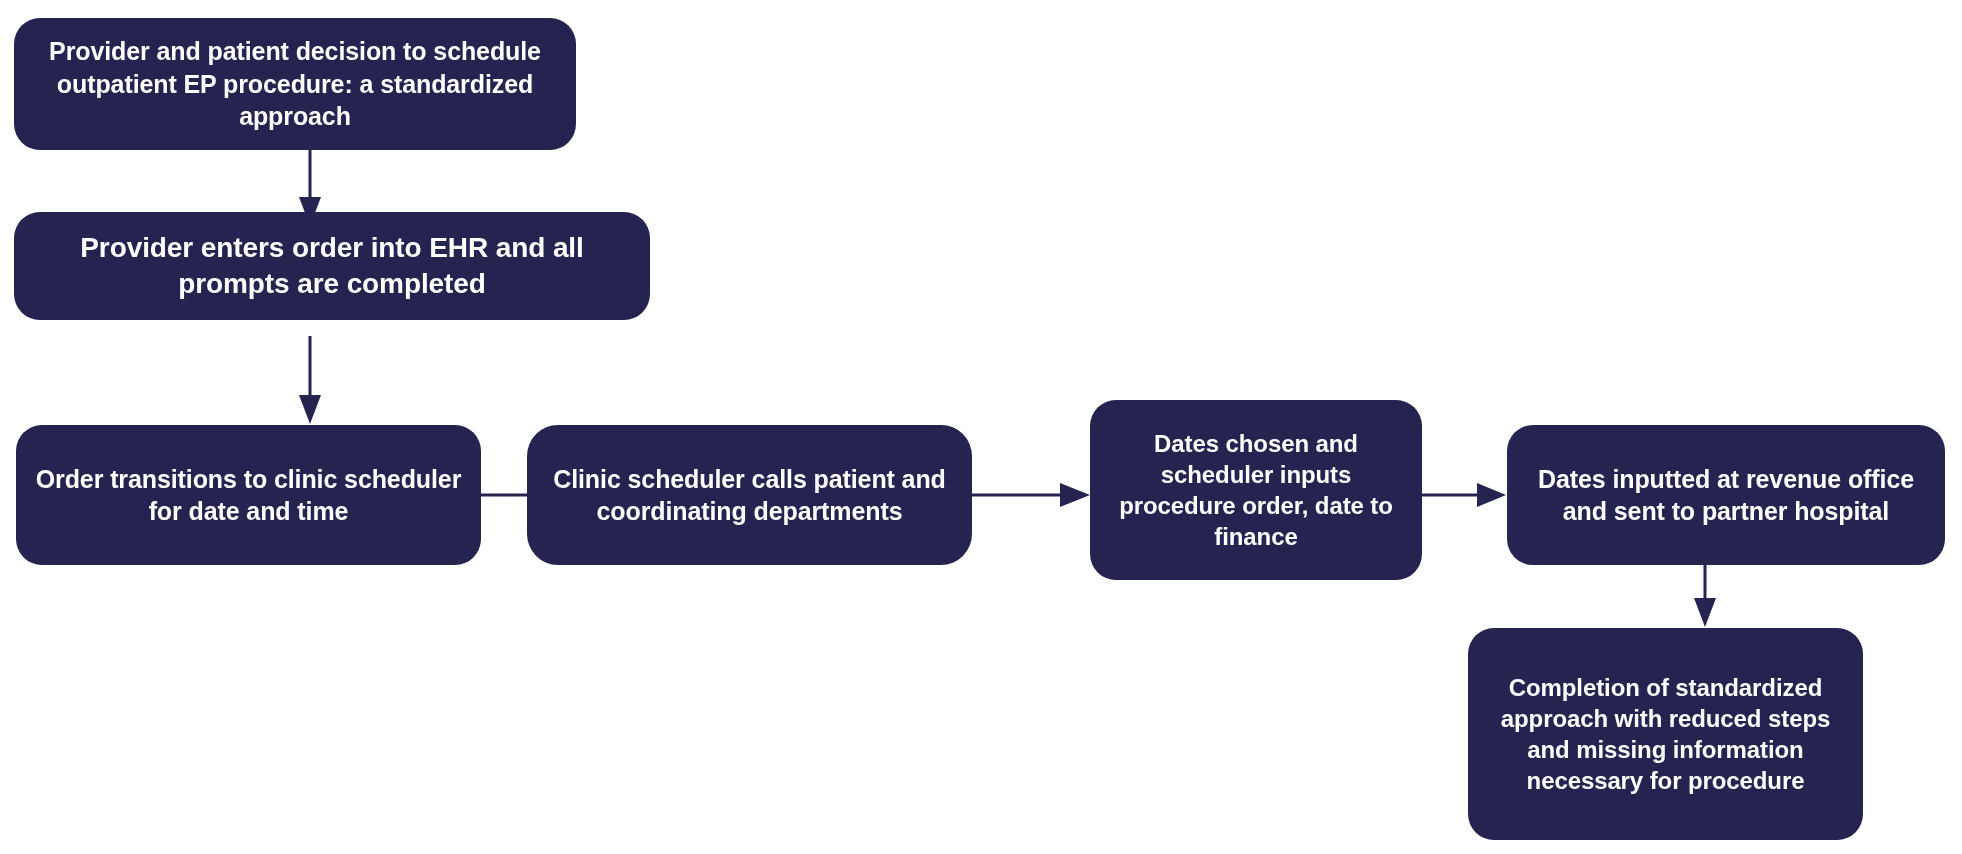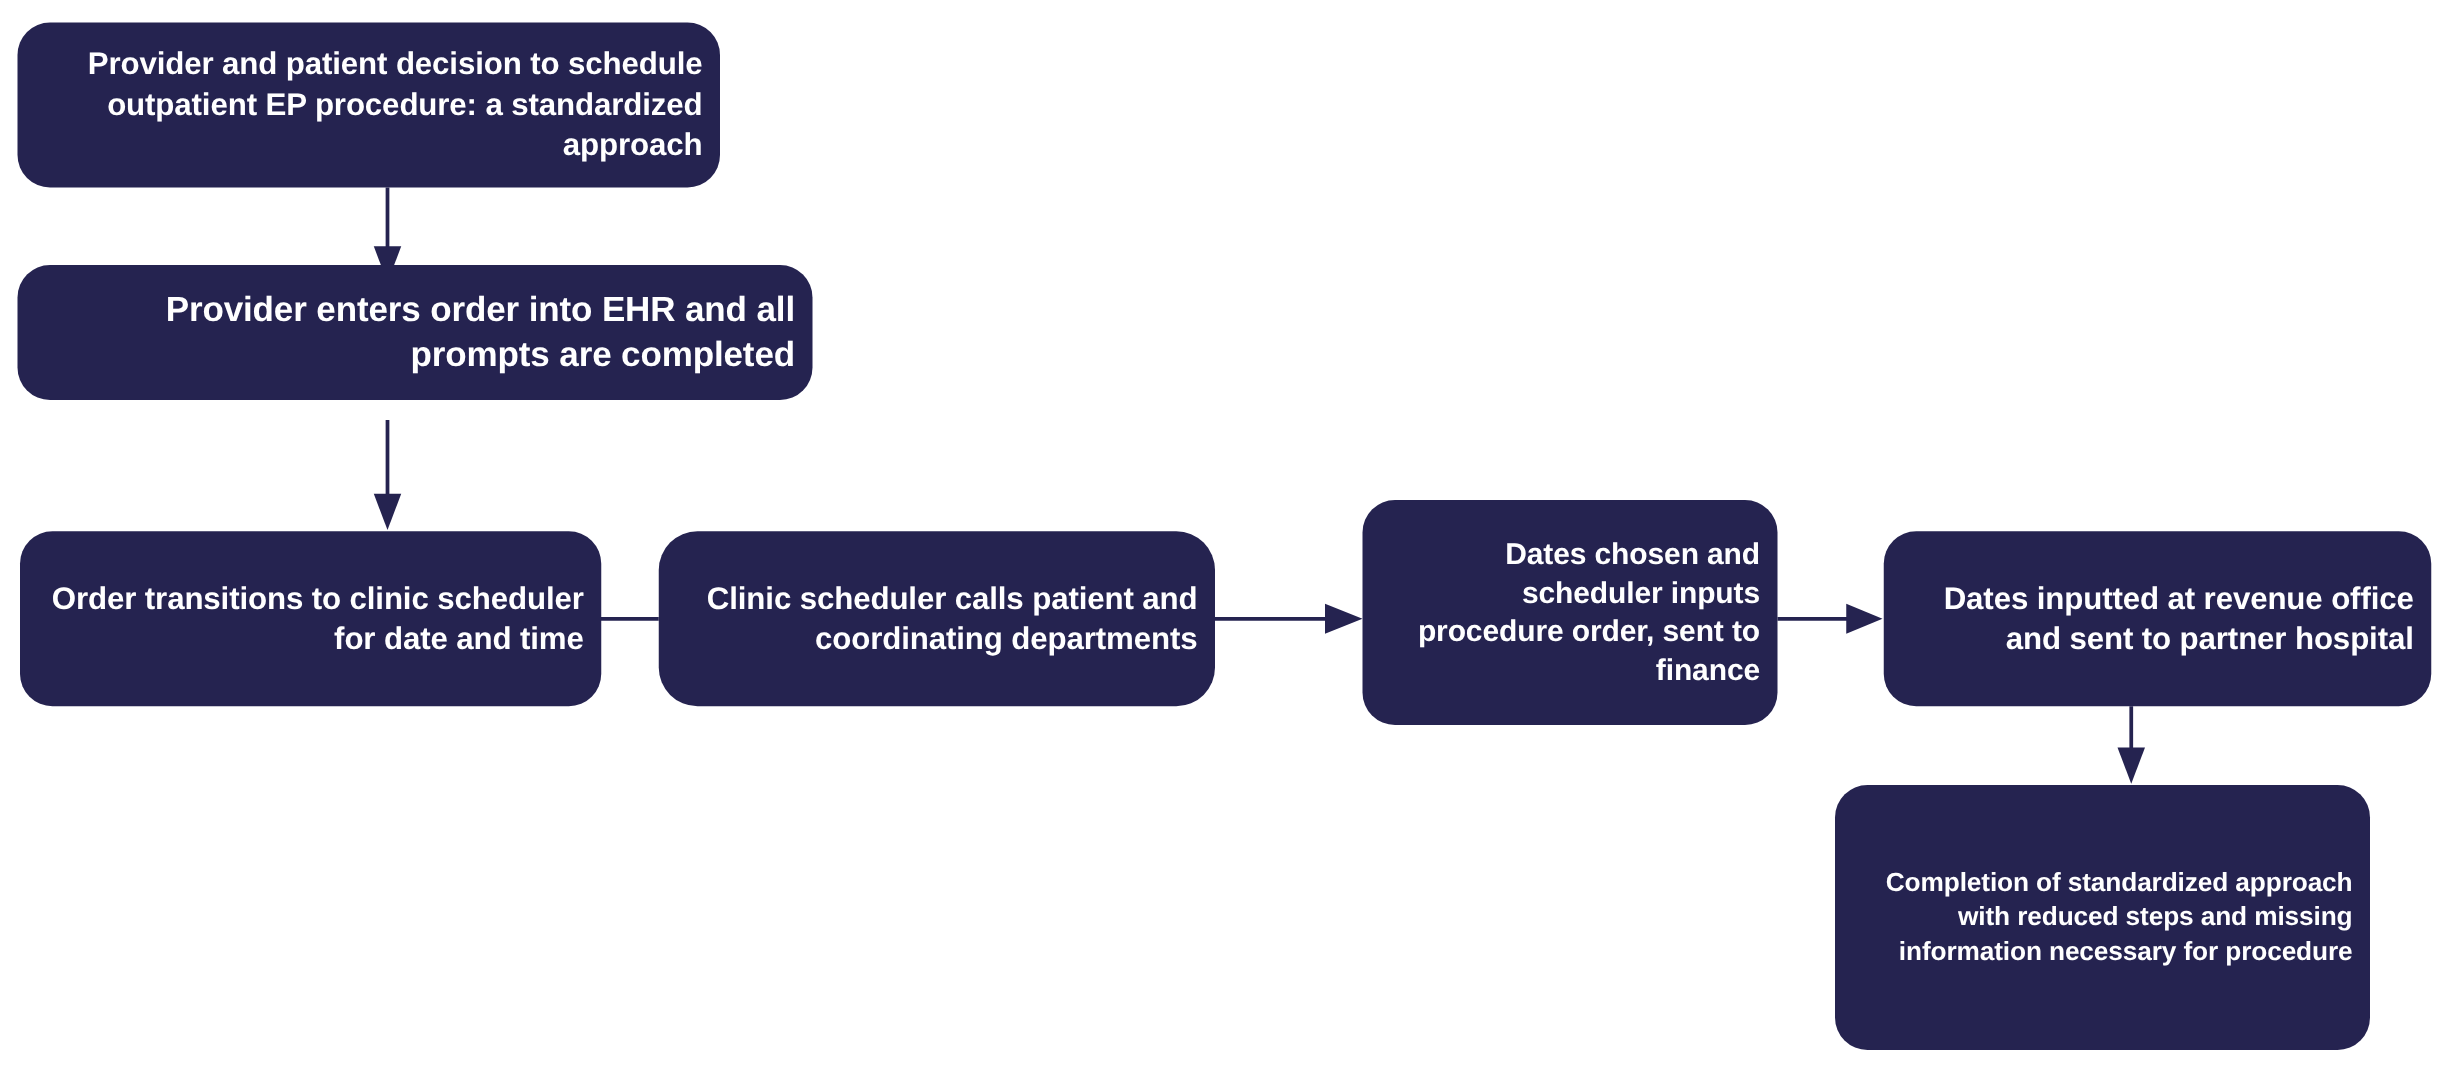--- a/index.html
+++ b/index.html
@@ -20,21 +20,21 @@
   }
   .node {
     position: absolute;
     box-sizing: border-box;
     background: #252350;
     color: #ffffff;
     border-radius: 26px;
     display: flex;
     align-items: center;
     justify-content: center;
-    text-align: right;
+    text-align: center;
     font-weight: bold;
     line-height: 1.30;
     letter-spacing: -0.1px;
     padding: 6px 14px;
     -webkit-font-smoothing: antialiased;
   }
   .node-text {
     display: block;
     width: 100%;
   }
@@ -56,21 +56,21 @@
     fill: #252350;
   }
 
   
   #n1 { left: 14px;   top: 18px;  width: 562px; height: 132px; font-size: 25px; }
   #n2 { left: 14px;   top: 212px; width: 636px; height: 108px; font-size: 28px; }
   #n3 { left: 16px;   top: 425px; width: 465px; height: 140px; font-size: 25px; }
   #n4 { left: 527px;  top: 425px; width: 445px; height: 140px; font-size: 25px; border-radius: 31px; }
   #n5 { left: 1090px; top: 400px; width: 332px; height: 180px; font-size: 24px; }
   #n6 { left: 1507px; top: 425px; width: 438px; height: 140px; font-size: 25px; }
-  #n7 { left: 1468px; top: 628px; width: 428px; height: 212px; font-size: 21px; }
+  #n7 { left: 1468px; top: 628px; width: 395px; height: 212px; font-size: 24px; }
 </style>
 </head>
 <body>
 
 <div id="canvas">
 
   <svg class="edges" viewBox="0 0 1962 854" xmlns="http://www.w3.org/2000/svg">
 
     <g>
       <line class="edge-line" x1="310" y1="150" x2="310" y2="207"></line>
@@ -113,21 +113,21 @@
 
   <div class="node" id="n3">
     <span class="node-text">Order transitions to clinic scheduler for date and time</span>
   </div>
 
   <div class="node" id="n4">
     <span class="node-text">Clinic scheduler calls patient and coordinating departments</span>
   </div>
 
   <div class="node" id="n5">
-    <span class="node-text">Dates chosen and scheduler inputs procedure order, sent to finance</span>
+    <span class="node-text">Dates chosen and scheduler inputs procedure order, date to finance</span>
   </div>
 
   <div class="node" id="n6">
     <span class="node-text">Dates inputted at revenue office and sent to partner hospital</span>
   </div>
 
   <div class="node" id="n7">
     <span class="node-text">Completion of standardized approach with reduced steps and missing information necessary for procedure</span>
   </div>
 

